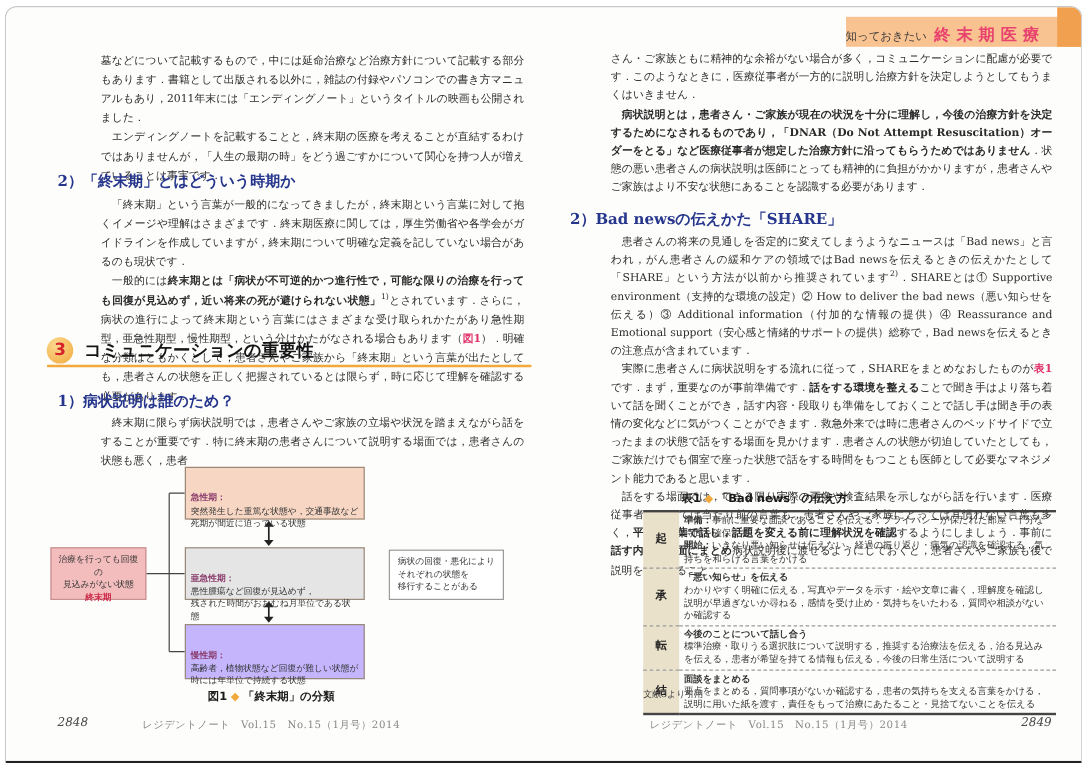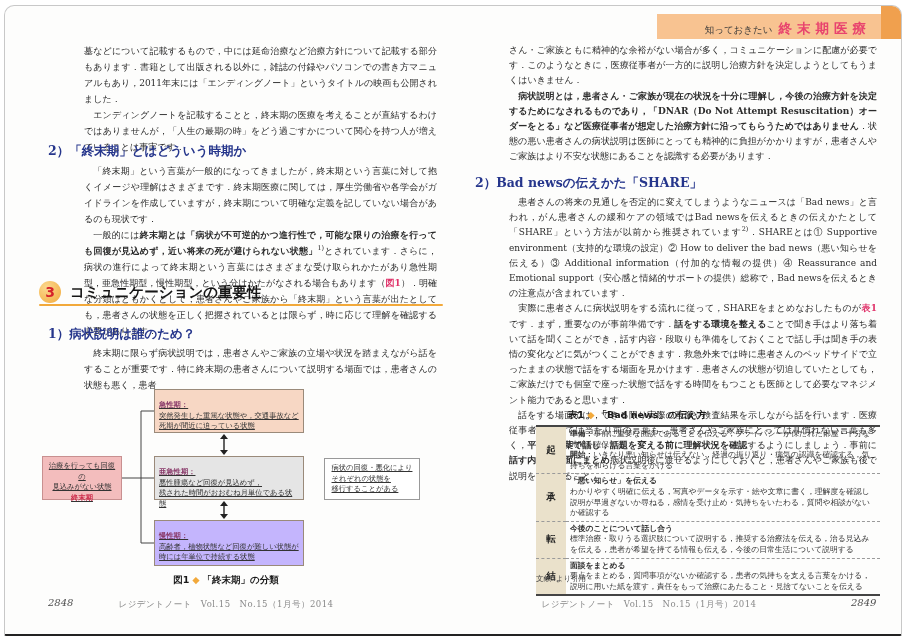--- a/index.html
+++ b/index.html
@@ -3,21 +3,21 @@
 <meta charset="utf-8">
 <style>
   html,body{margin:0;padding:0;background:#ffffff;}
   .page{
     position:absolute; left:4px; top:5px; width:896px; height:628px;
     background:#fdfdfc; border:1px solid #c8c8c8; border-bottom:2px solid #222;
     border-radius:10px 10px 2px 2px; overflow:hidden;
     font-family:"DejaVu Serif","Liberation Serif",serif; color:#2b2b2b;
   }
   
-  .banner{position:absolute; top:8px; right:0; width:196px; height:25px; background:#f8c391;padding-left:48px;}
+  .banner{position:absolute; top:8px; right:0; width:196px; height:25px; background:#f8c391;}
   .banner-block{position:absolute; top:0; right:0; width:20px; height:33px; background:#f0a04e;}
   .banner-text{position:absolute; right:30px; top:4px; white-space:nowrap; font-family:"DejaVu Sans","Liberation Sans",sans-serif;}
   .banner-lead{font-size:9.5px; color:#3a3a3a; margin-right:6px;}
   .banner-title{font-size:13.5px; font-weight:bold; color:#e8436e; letter-spacing:5px;}
   
   .col{position:absolute; top:37px; width:406px; height:585px;}
   .col-left{left:41px; width:396px;}
   .col-right{left:468px;}
   .para{position:absolute; font-size:9px; line-height:16px; text-align:justify; color:#2b2b2b;}
   .col-right .para{line-height:15.2px;}
@@ -30,21 +30,21 @@
   .sec3{position:absolute; left:0; top:240px; width:396px; height:26px;}
   .sec3-badge{position:absolute; left:-7px; top:-2px; width:22px; height:22px; border-radius:50%;
     background:radial-gradient(circle at 35% 30%, #fbd98f, #f2a93b);
     color:#d6232a; font-family:"DejaVu Sans","Liberation Sans",sans-serif; font-weight:bold; font-size:14px;
     text-align:center; line-height:22px;}
   .sec3-title{position:absolute; left:24px; top:0; font-family:"DejaVu Sans","Liberation Sans",sans-serif;
     font-weight:bold; font-size:14.5px; color:#151515; white-space:nowrap;}
   .sec3-line{position:absolute; left:-7px; top:21px; width:404px; height:2px; background:#f2a93b; border-radius:2px;}
   
   .figure{position:absolute; left:0; top:341px; width:396px; height:212px; font-family:"DejaVu Sans","Liberation Sans",sans-serif;}
-  .fc-box{position:absolute; box-sizing:border-box; border:1px solid #9a8a7a; font-size:7.3px; line-height:1.45; color:#333; padding:10px 4px;text-decoration:underline;}
+  .fc-box{position:absolute; box-sizing:border-box; border:1px solid #9a8a7a; font-size:7.3px; line-height:1.45; color:#333; padding:20px 4px;}
   .fc-title{font-weight:bold; color:#8a3b6b;}
   .fc-text{white-space:pre-line;}
   .fc-terminal{left:-4px; top:72px; width:80px; height:44px; background:#f3bdbd; border-color:#c89090; text-align:center; padding-top:4px; white-space:pre-line;}
   .fc-a{left:108px; top:5px;  width:150px; height:44px; background:#f7d7c4;}
   .fc-b{left:108px; top:72px; width:150px; height:44px; background:#e5e5e5;}
   .fc-c{left:108px; top:136px;width:150px; height:46px; background:#c4b5fd;}
   .fc-note{left:278px; top:74px; width:96px; height:42px; background:#fff; border:1px solid #999;
     display:flex; align-items:center; justify-content:center; text-align:left; white-space:pre-line;}
   .fig-caption{position:absolute; left:40px; top:190px; width:280px; text-align:center;
     font-weight:bold; font-size:9.5px; color:#1a1a1a; font-family:"DejaVu Sans","Liberation Sans",sans-serif;}

